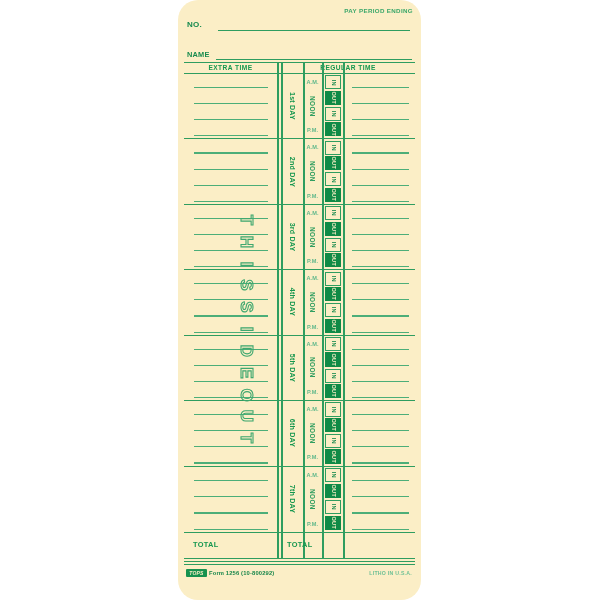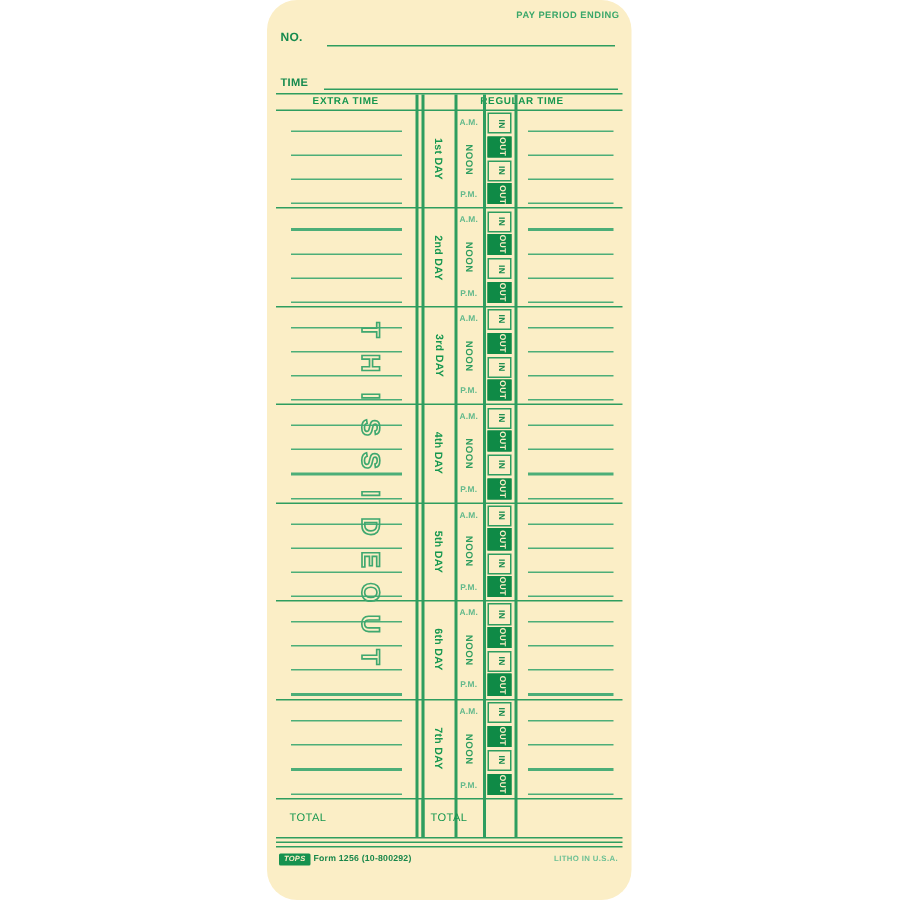--- a/index.html
+++ b/index.html
@@ -146,21 +146,21 @@
   .io.p1{top:26%;}
   .io.p2{top:51%;}
   .io.p3{top:75%;}
 
   
   #totrow{
     position:absolute;left:0;right:0;bottom:0;height:26px;
     border-top:1.6px solid #2e9d5f;box-sizing:border-box;
   }
   #totrow .tt{
-    position:absolute;top:7px;font-size:7.4px;font-weight:normal;
+    position:absolute;top:7px;font-size:7.4px;font-weight:bold;
     letter-spacing:.3px;color:#16974f;
   }
   .tt-l{left:9px;}
   .tt-r{left:103px;}
   #totrow .tsep{
     position:absolute;left:97px;top:0;bottom:0;width:1.5px;background:#2e9d5f;
   }
 
   
   .botrule{
@@ -203,21 +203,21 @@
 </head>
 <body>
 
 <div id="stage">
 
   <div id="card">
 
     <div class="hdr-pay">PAY PERIOD ENDING</div>
     <div class="hdr-no">NO.</div>
     <div class="hdr-no-rule"></div>
-    <div class="hdr-name">TIME</div>
+    <div class="hdr-name">NAME</div>
     <div class="hdr-name-rule"></div>
 
     <div id="tbl">
 
       <div class="colband">
         <div class="t t-extra">EXTRA TIME</div>
         <div class="t t-reg">REGULAR TIME</div>
       </div>
 
       <div class="vsep v1"></div>

